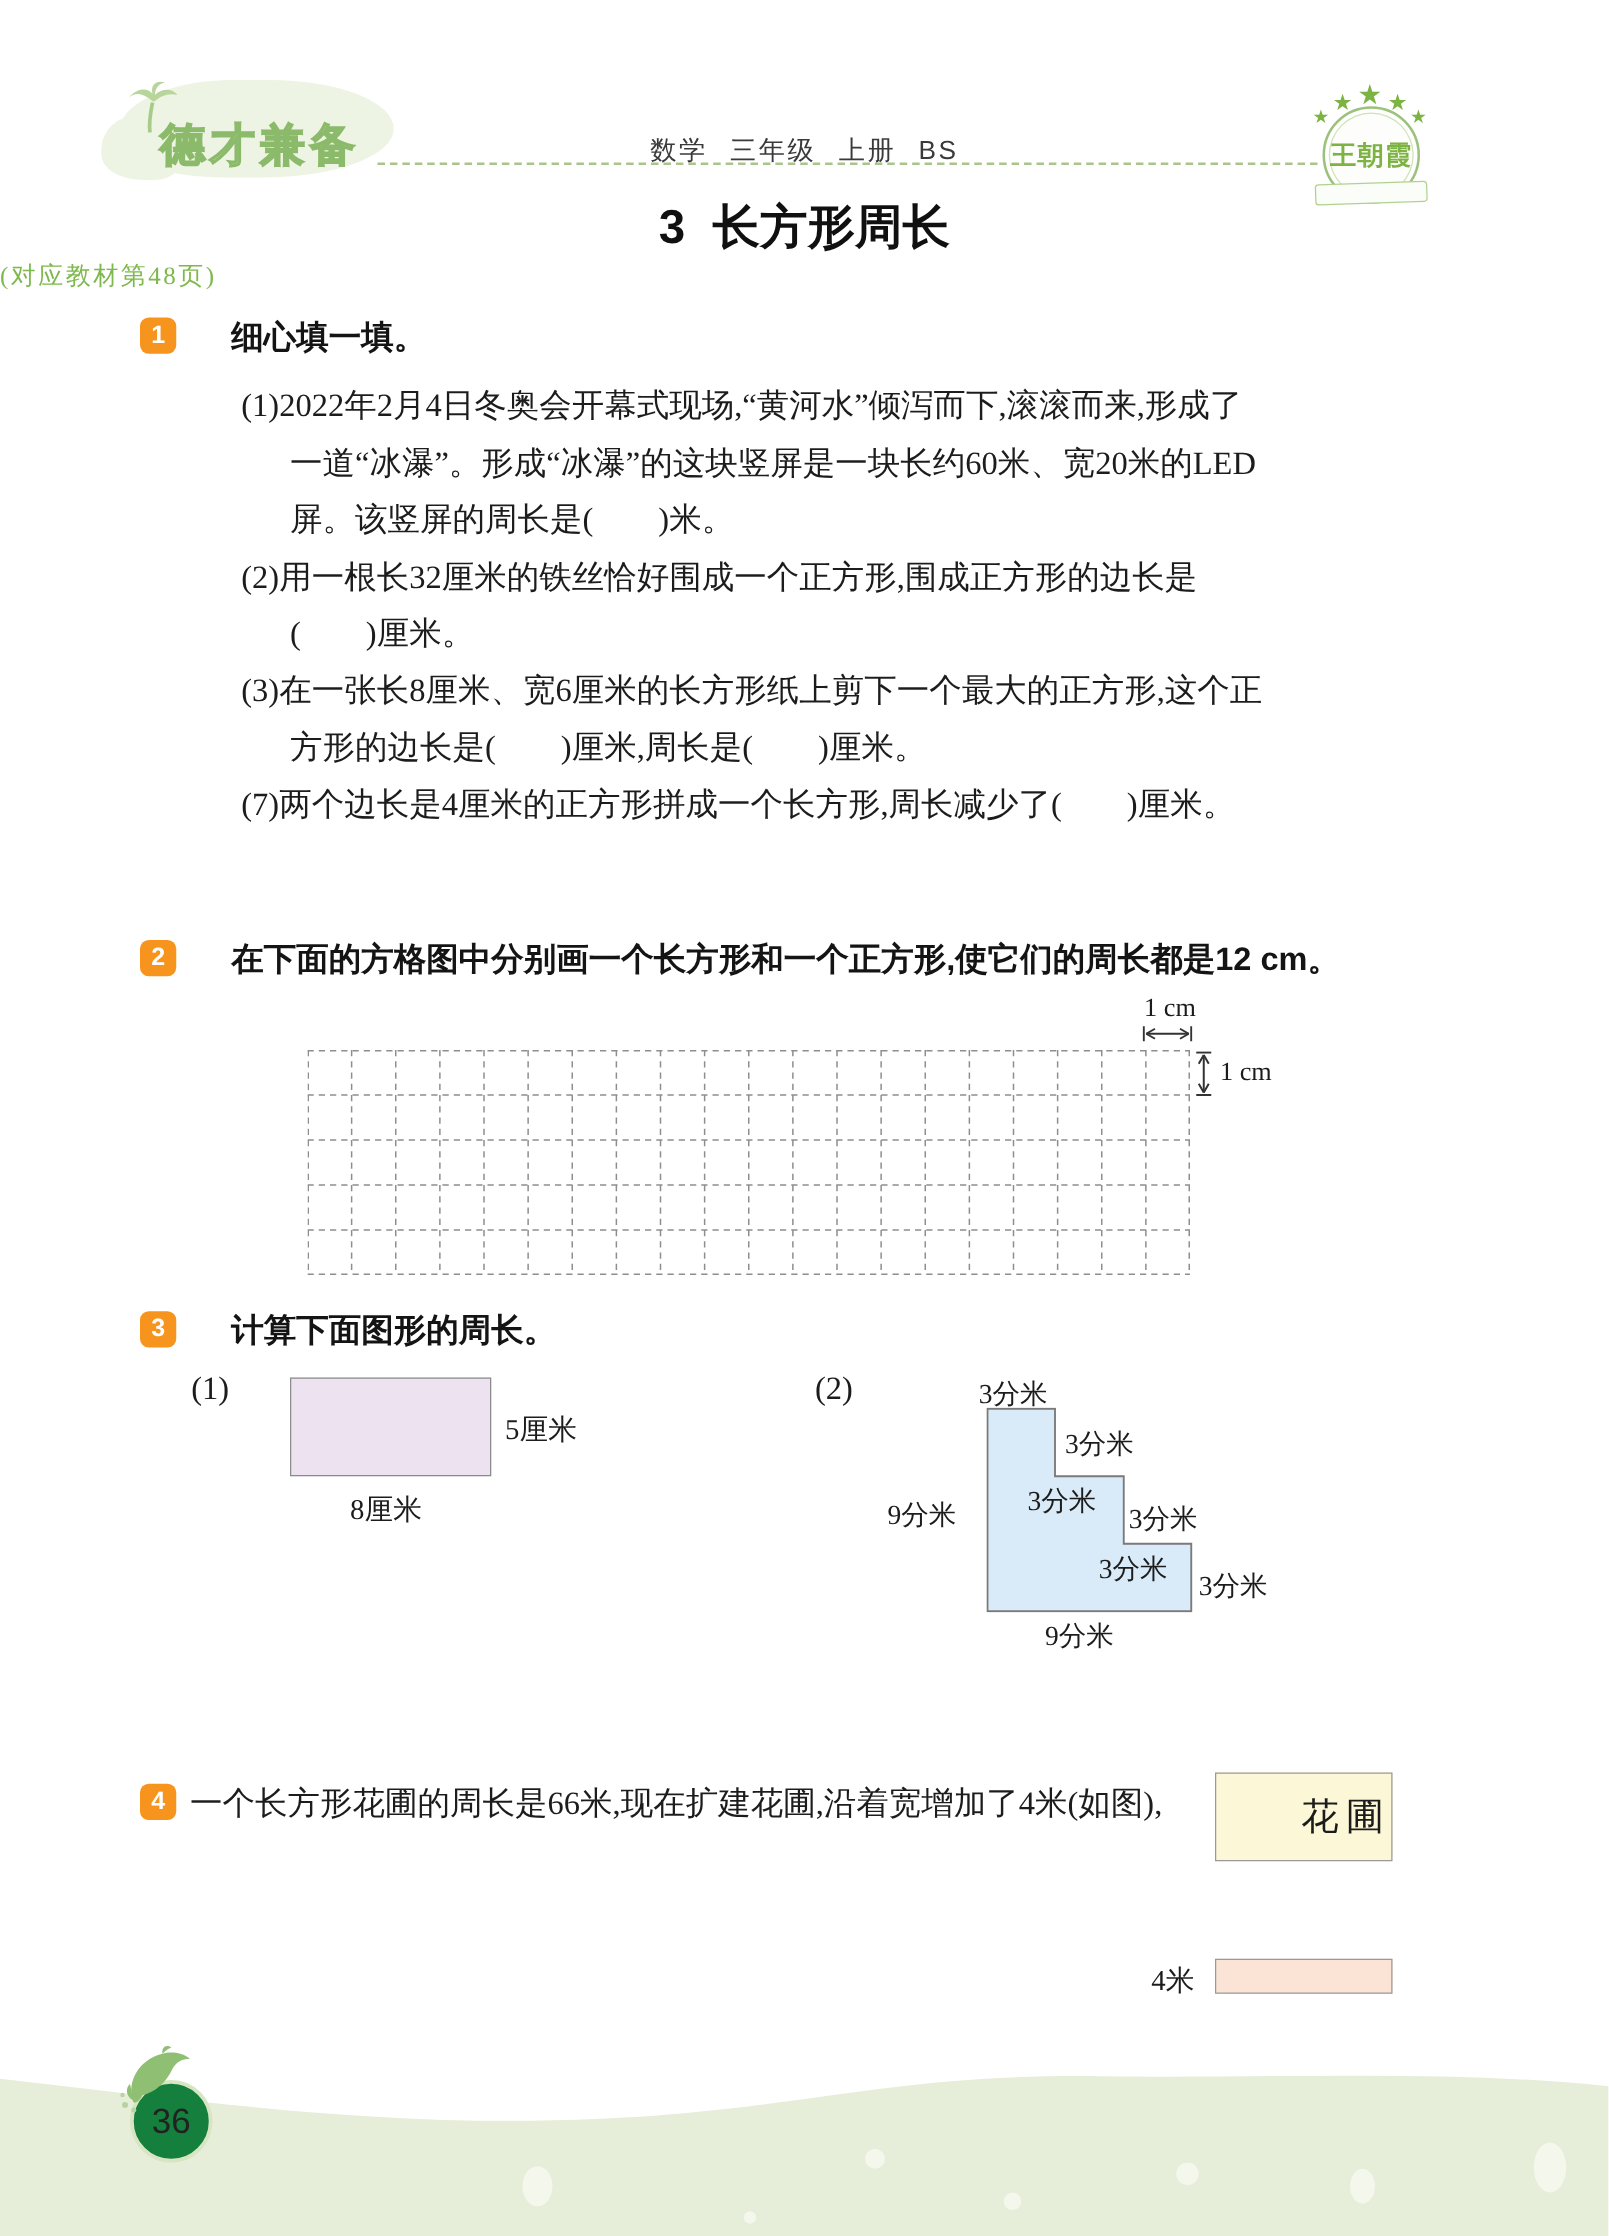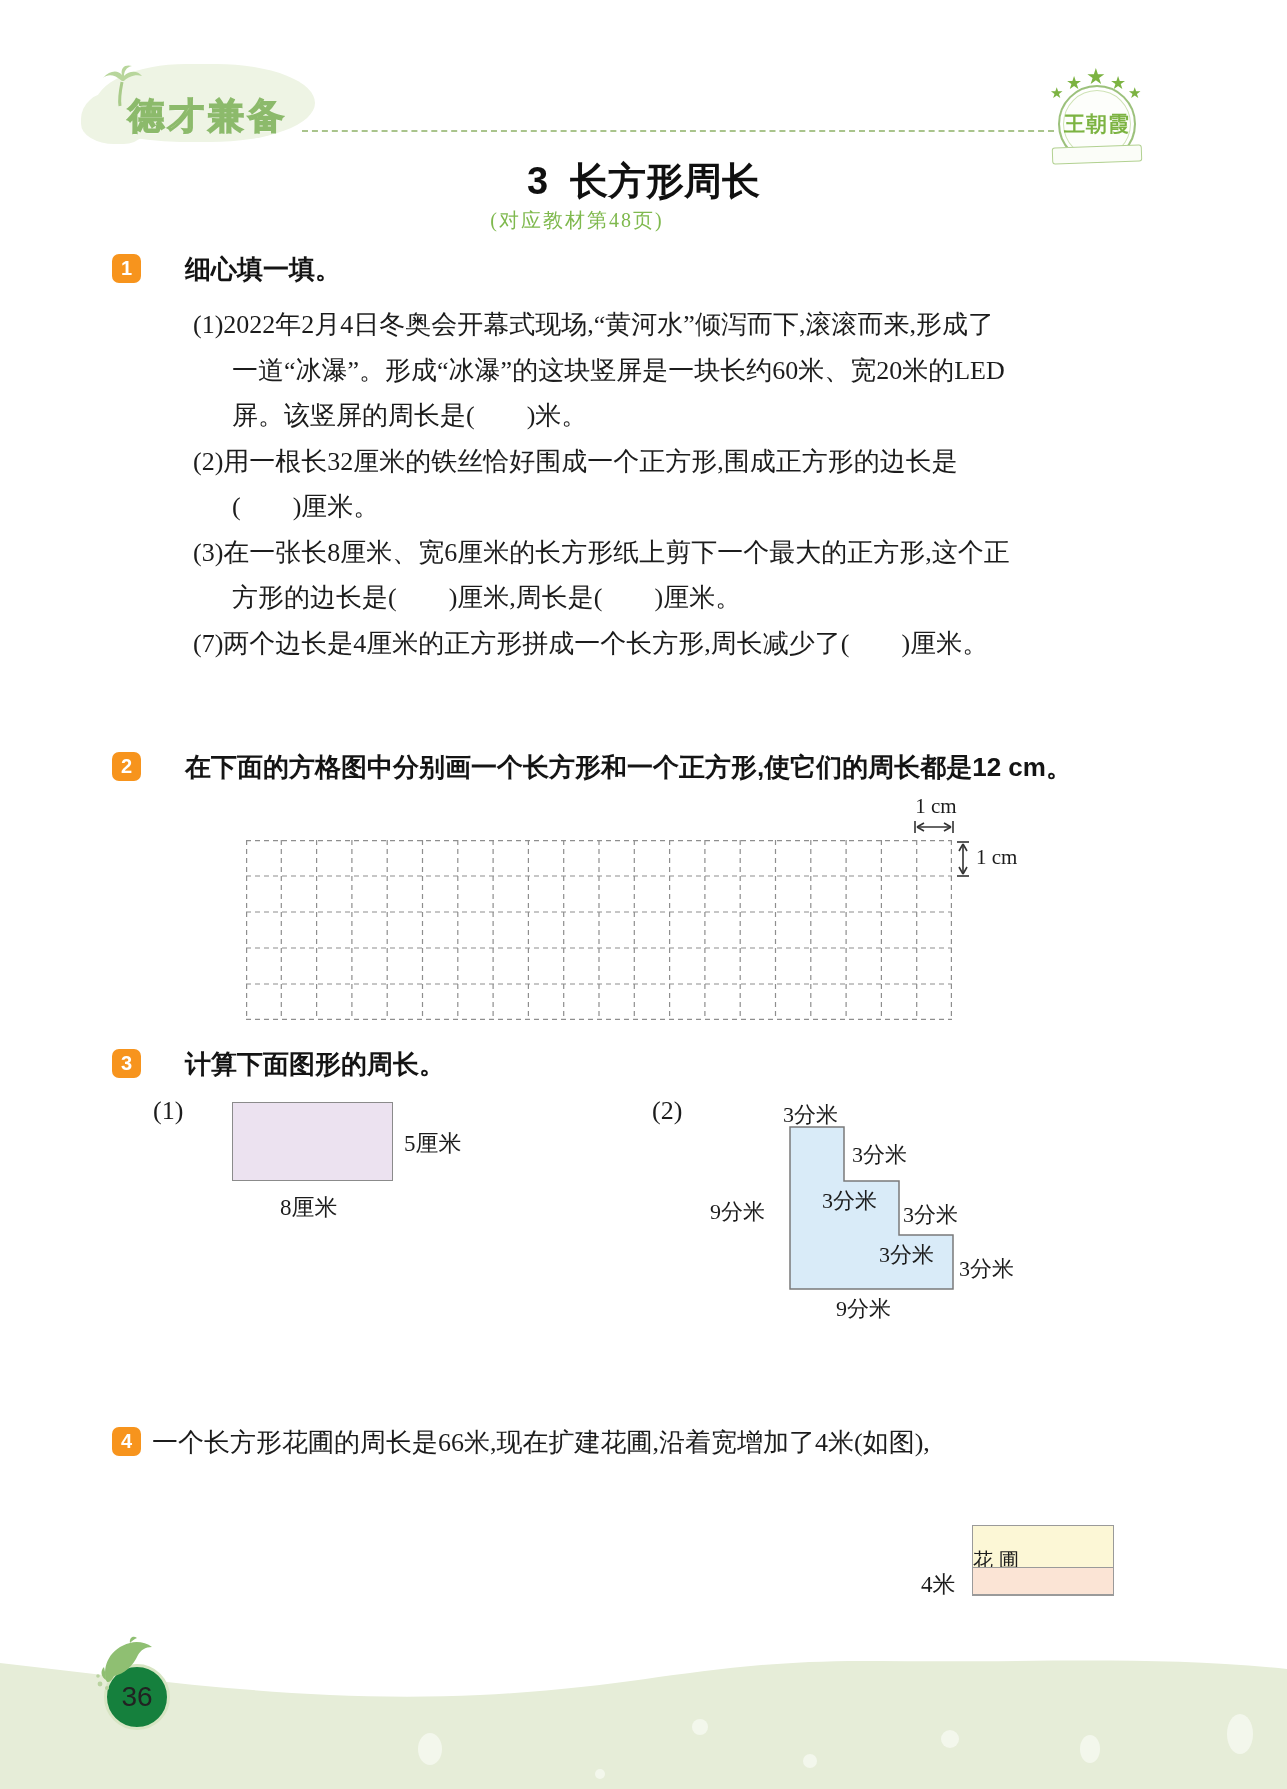--- a/index.html
+++ b/index.html
@@ -56,21 +56,21 @@
     position:absolute;left:2px;top:88px;width:88px;height:15px;background:#fbfdf8;
     border:1.5px solid #b2d191;border-radius:3px;transform:rotate(-2deg);
   }
   
   .page-title{
     position:absolute;left:0;top:156px;width:1287px;text-align:center;
     font-family:"Liberation Sans", sans-serif;font-weight:bold;font-size:38px;color:#101010;
   }
   .page-title .num{margin-right:22px;}
   .page-subtitle{
-    position:absolute;left:0;top:207px;width:1154px;text-align:center;
+    position:absolute;left:0;top:207px;width:1154px;
     font-size:20px;color:var(--title_green);letter-spacing:2px;
   }
   
   .q-badge{
     position:absolute;left:112px;width:29px;height:29px;border-radius:7px;
     background:var(--badge);color:#fff;font-family:"Liberation Sans", sans-serif;
     font-weight:bold;font-size:20px;display:flex;align-items:center;justify-content:center;
   }
   .q-stem{
     position:absolute;left:152px;font-family:"Liberation Sans", sans-serif;
@@ -91,23 +91,23 @@
   .fig1-rect{
     position:absolute;left:232px;top:1102px;width:161px;height:79px;
     background:var(--fig1_fill);border:1.5px solid #8b8b8b;box-sizing:border-box;
   }
   .dim-label{position:absolute;font-size:23px;white-space:nowrap;}
   .dim-label-sm{position:absolute;font-size:22px;white-space:nowrap;}
   .fig2-svg{position:absolute;left:789px;top:1126px;}
   .fig2-svg polygon{fill:var(--fig2_fill);stroke:#7a7a7a;stroke-width:1.5;}
   
   .garden-rect{
-    position:absolute;left:972px;top:1525px;width:142px;height:71px;
+    position:absolute;left:972px;top:1418px;width:142px;height:71px;
     background:var(--fig4_top_fill);border:1.5px solid #9a9a9a;box-sizing:border-box;
-    display:flex;align-items:center;justify-content:flex-start;font-size:20px;letter-spacing:6px;
+    display:flex;align-items:center;justify-content:flex-end;font-size:30px;letter-spacing:6px;
   }
   .garden-strip{
     position:absolute;left:972px;top:1566.5px;width:142px;height:28px;
     background:var(--fig4_strip_fill);border:1.5px solid #9a9a9a;box-sizing:border-box;
   }
   
   .footer-wave{position:absolute;left:0;bottom:0;}
   .page-circle{
     position:absolute;left:104px;top:1664px;width:66px;height:66px;border-radius:50%;
     background:#15803d;border:3px solid #d7e5c3;box-sizing:border-box;
@@ -123,20 +123,21 @@
 
   <div class="brand-cloud">
       <div class="bump"></div>
     </div>
   <svg class="palm-icon" width="48" height="44" viewBox="0 0 48 44">
     <path d="M22,18 C20,28 19,36 20,42" stroke="#a9cb8a" stroke-width="3" fill="none"></path>
     <path d="M22,17 C14,10 8,10 3,14 C10,6 18,6 22,11 C20,3 26,0 32,2 C26,3 24,8 24,12 C30,6 38,7 42,12 C35,10 28,13 24,17 Z" fill="#b8d69c"></path>
   </svg>
   <div class="brand-text">德才兼备</div>
   <div class="header-divider"></div>
+  <div class="header-subject">数学 三年级 上册 BS</div>
 
   <div class="publisher">
     <span class="star" style="left:0px;top:26px;font-size:15px;">★</span>
     <span class="star" style="left:16px;top:14px;font-size:18px;">★</span>
     <span class="star" style="left:36px;top:6px;font-size:22px;">★</span>
     <span class="star" style="left:60px;top:14px;font-size:18px;">★</span>
     <span class="star" style="left:78px;top:26px;font-size:15px;">★</span>
     <div class="publisher-circle">
       <span class="publisher-name">王朝霞</span>
     </div>

